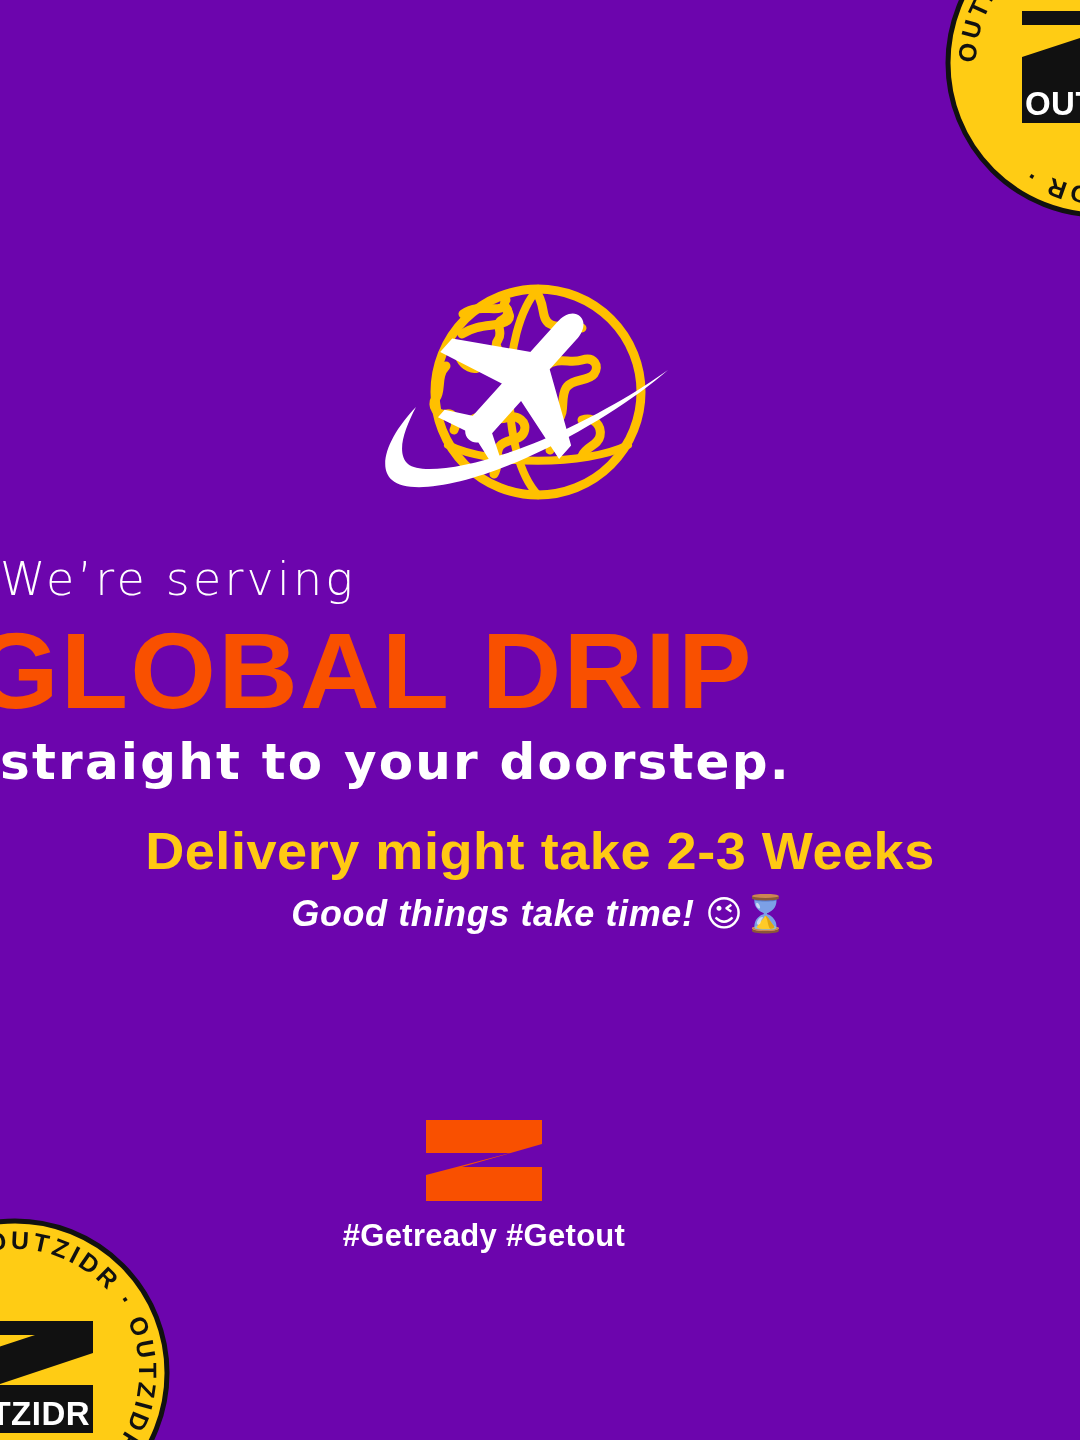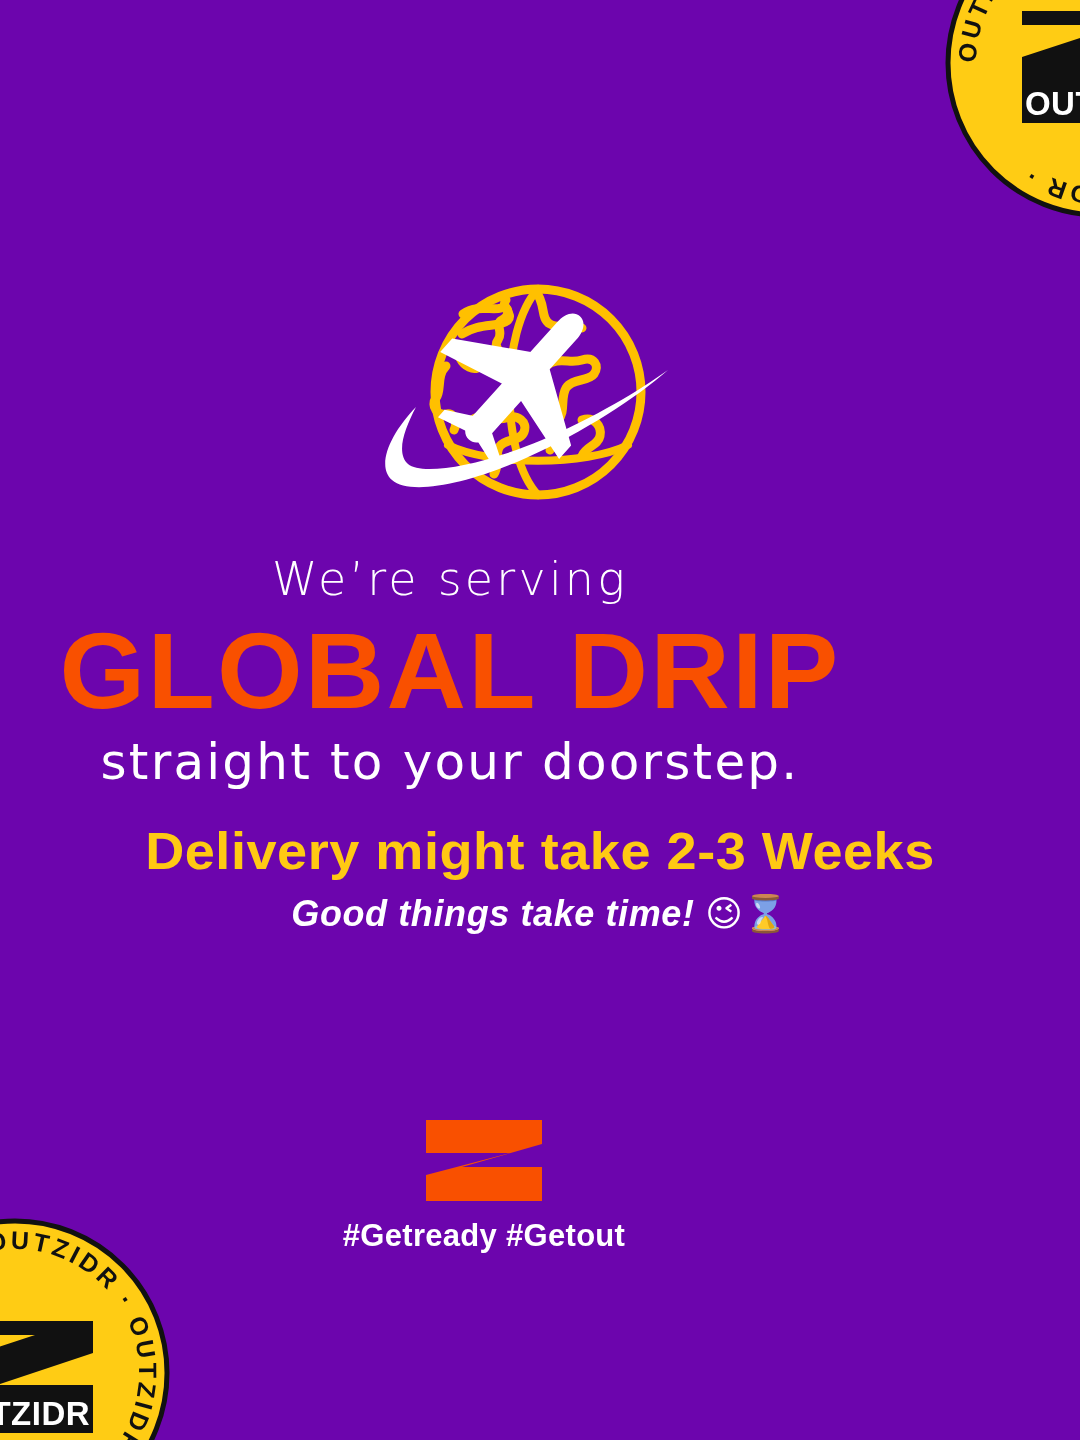--- a/index.html
+++ b/index.html
@@ -30,21 +30,21 @@
     height: 250px;
   }
   .globe-art svg { display: block; width: 380px; height: 250px; }
 
   
   .headline-block {
     position: absolute;
     left: 0;
     top: 548px;
     width: 900px;
-    text-align: center;
+    text-align: left;
   }
   .kicker {
     font-family: "DejaVu Sans", sans-serif;
     font-weight: 300;
     font-size: 46px;
     line-height: 62px;
     color: #FFFFFF;
     letter-spacing: 3.2px;
     white-space: nowrap;
   }
@@ -54,21 +54,21 @@
     font-size: 104px;
     line-height: 110px;
     color: #F95000;
     letter-spacing: 2px;
     transform: scaleX(1.06) scaleY(1.04);
     margin: 6px 0 4px 0;
     white-space: nowrap;
   }
   .subline {
     font-family: "DejaVu Sans", sans-serif;
-    font-weight: 400;
+    font-weight: 700;
     font-size: 50px;
     line-height: 64px;
     color: #FFFFFF;
     letter-spacing: 2.2px;
     white-space: nowrap;
   }
 
   
   .delivery-block {
     position: absolute;

